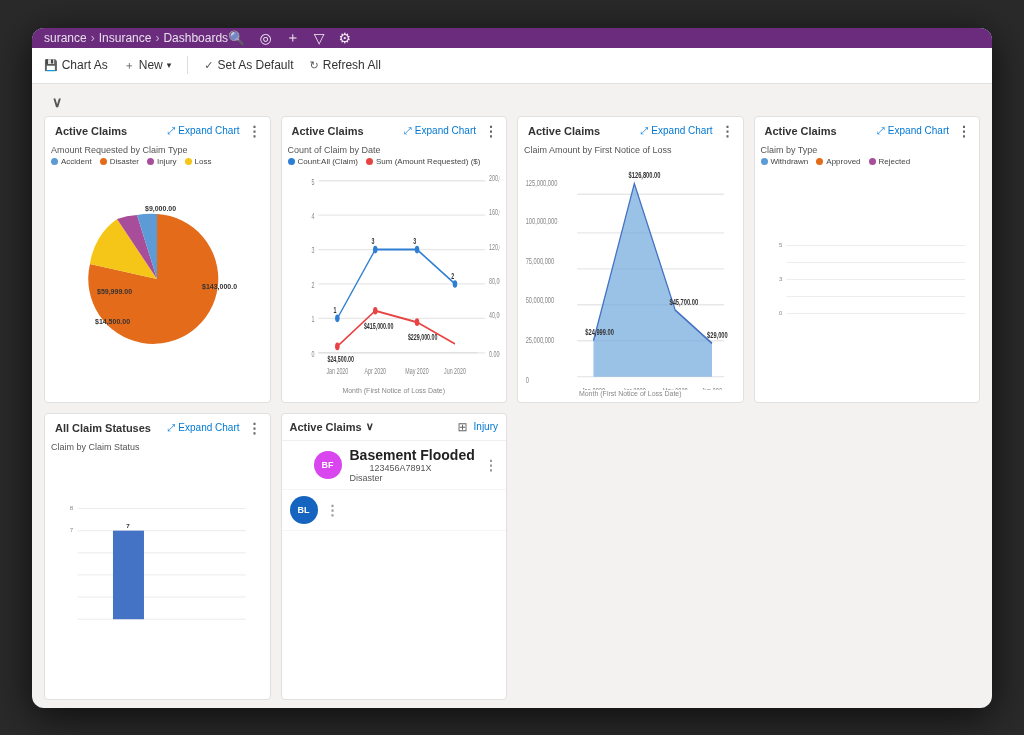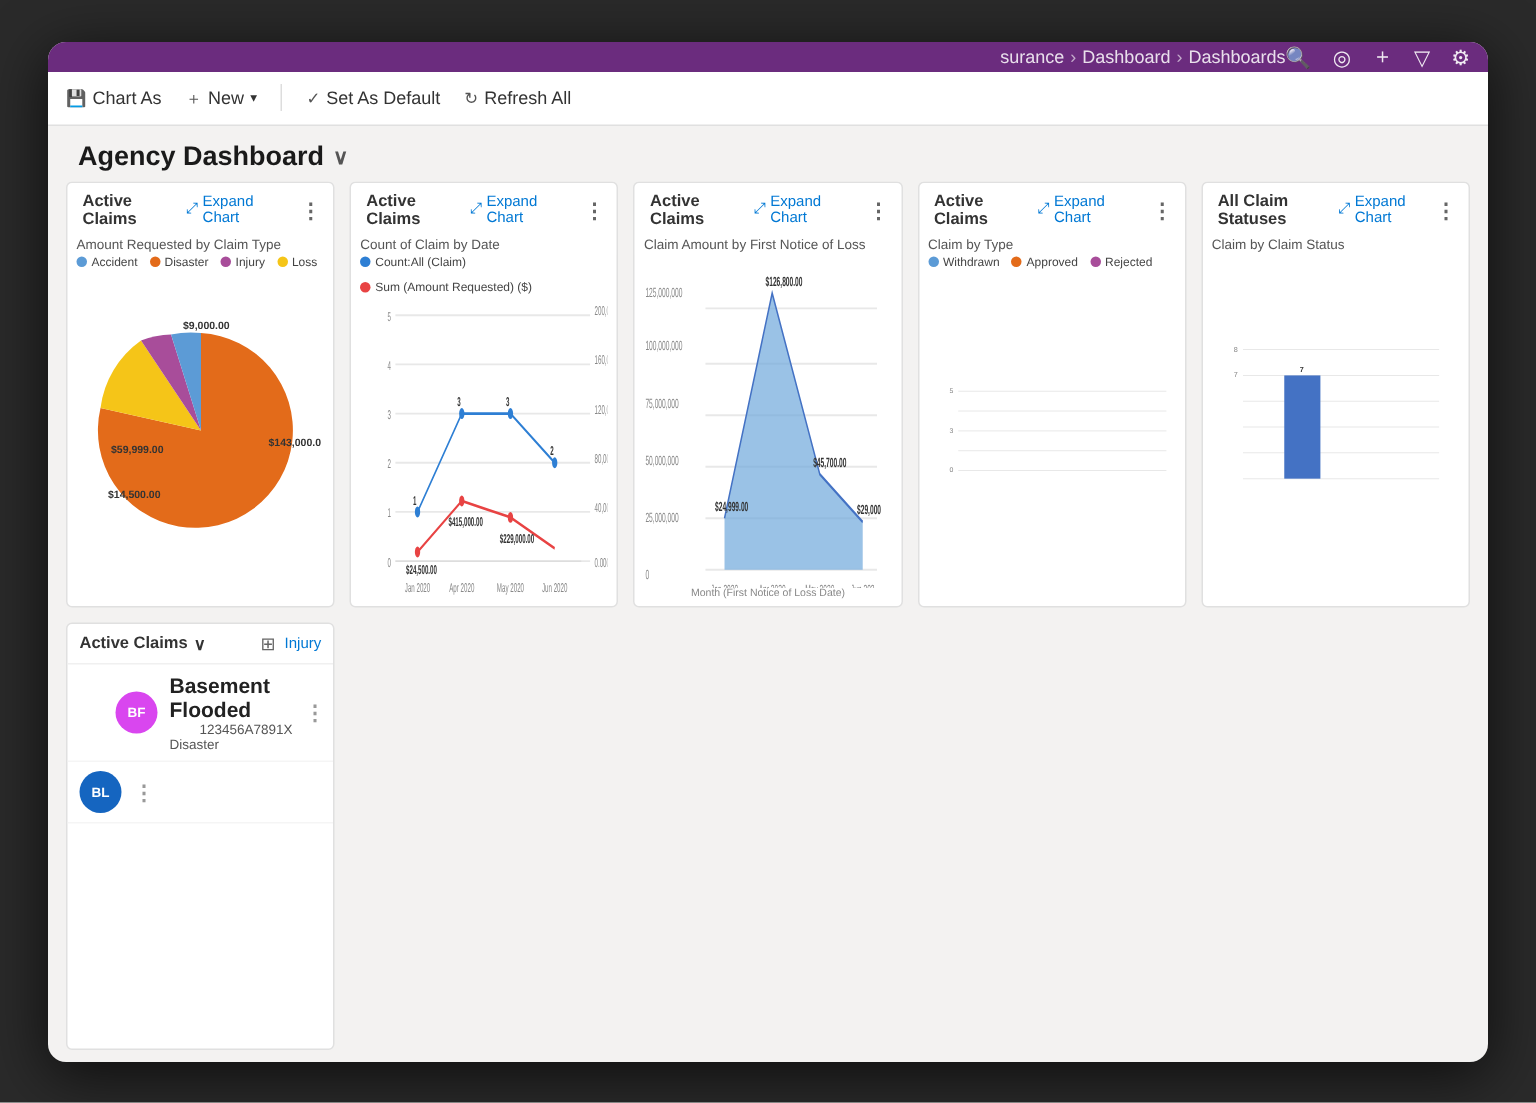--- a/index.html
+++ b/index.html
@@ -21,21 +21,21 @@
       display: flex;
       flex-direction: column;
     }
     
     .nav-bar {
       background: #6b2c7e;
       height: 20px;
       display: flex;
       align-items: center;
       padding: 0 12px;
-      justify-content: flex-end;
+      justify-content: flex-start;
       flex-shrink: 0;
     }
     .nav-breadcrumb {
       display: flex;
       align-items: center;
       gap: 4px;
       color: #fff;
       font-size: 12px;
     }
     .nav-breadcrumb span { opacity: 0.85; }
@@ -85,21 +85,21 @@
       display: flex;
       align-items: center;
       gap: 6px;
     }
     
     .dashboard-grid {
       flex: 1;
       overflow: hidden;
       padding: 0 12px 8px 12px;
       display: grid;
-      grid-template-columns: 1fr 1fr 1fr 1fr 1fr;
+      grid-template-columns: 1fr 1fr 1fr 1fr;
       grid-template-rows: 1fr 1fr;
       gap: 10px;
     }
     
     .chart-card {
       background: #fff;
       border: 1px solid #e0e0e0;
       border-radius: 4px;
       display: flex;
       flex-direction: column;
@@ -262,21 +262,21 @@
   </style>
 </head>
 <body>
 
 <div class="tablet-frame">
 
   <div class="nav-bar">
     <div class="nav-breadcrumb">
       <span>surance</span>
       <span class="sep">›</span>
-      <span>Dashboard</span>
+      <span>Insurance</span>
       <span class="sep">›</span>
       <span>Dashboards</span>
     </div>
     <div class="nav-icons">
       <span class="nav-icon">🔍</span>
       <span class="nav-icon">◎</span>
       <span class="nav-icon">＋</span>
       <span class="nav-icon">▽</span>
       <span class="nav-icon">⚙</span>
     </div>
@@ -298,21 +298,20 @@
       <span>Set As Default</span>
     </div>
     <div class="toolbar-btn">
       <span class="icon">↻</span>
       <span>Refresh All</span>
     </div>
   </div>
 
   <div class="page-title-bar">
     <div class="page-title">
-      <span>Agency Dashboard</span>
       <span style="cursor:pointer;font-size:14px;color:#555;">∨</span>
     </div>
   </div>
 
   <div class="dashboard-grid">
 
     <div class="chart-card">
       <div class="card-header">
         <span class="card-title">Active Claims</span>
         <div class="card-header-right">

